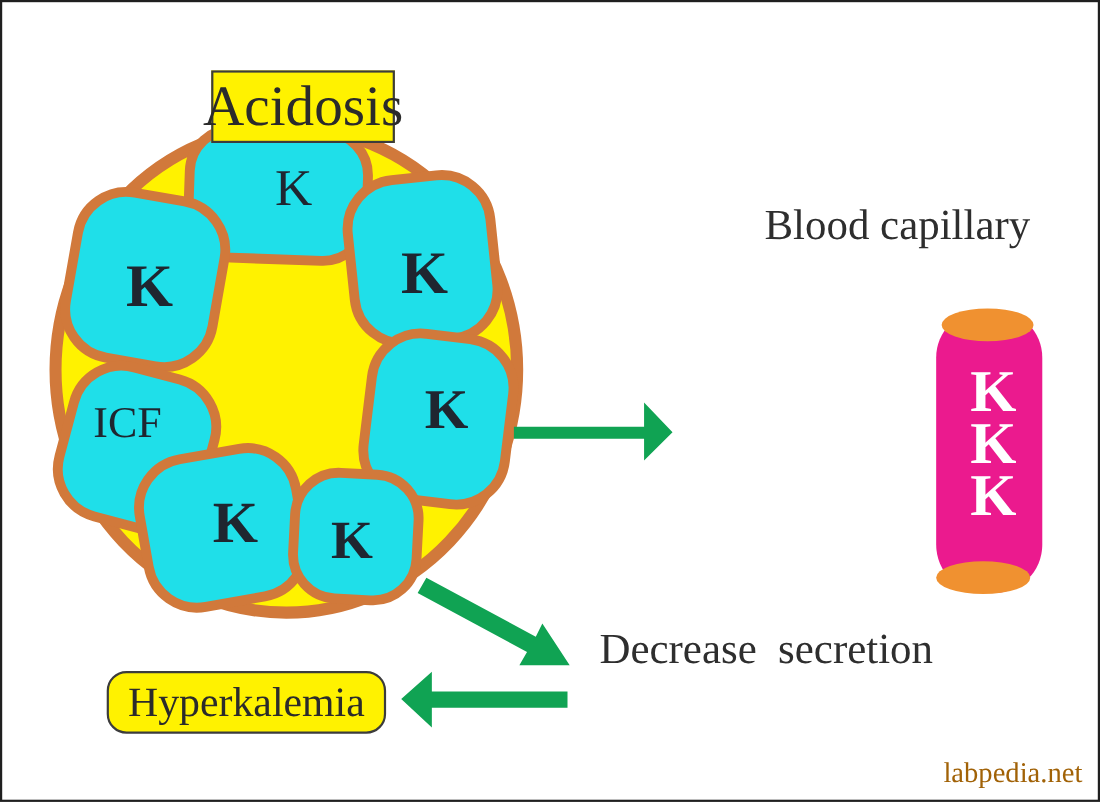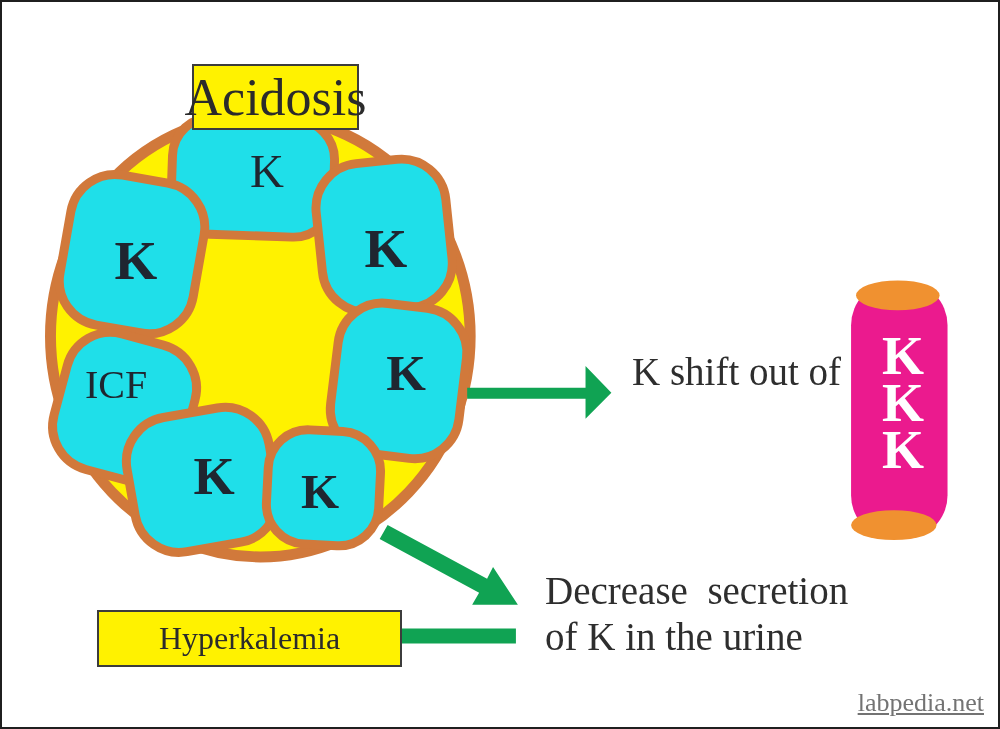--- a/index.html
+++ b/index.html
@@ -27,26 +27,26 @@
     display:flex;align-items:center;justify-content:center;
     color:#2b2b2b;
     box-sizing:border-box;
   }
   .ksym{color:#1f2630;font-weight:bold;}
   .kreg{color:#1f2630;font-weight:normal;}
   .kwhite{color:#ffffff;font-weight:bold;}
   .body-text{font-size:39px;line-height:44px;}
   .pre{white-space:pre;}
   .acidosis{left:190px;top:30px;width:167px;height:66px;font-size:52px;margin-top:32px;}
-  .hyperkalemia{left:95px;top:608px;width:305px;height:57px;font-size:32px;}
+  .hyperkalemia{left:95px;top:608px;width:254px;height:57px;font-size:38px;border-radius:18px;}
   .blood-capillary{left:693px;top:180px;font-size:39px;}
   .ecf{left:772px;top:250px;font-size:39px;}
   .kshift{left:630px;top:348px;}
   .decrease{left:530px;top:566px;font-size:39px;line-height:46px;margin-left:13px;}
-  .watermark{left:850px;top:686px;width:132px;text-align:right;font-size:26px;color:#737373;text-decoration:underline;}
+  .watermark{left:850px;top:686px;width:132px;text-align:right;font-size:26px;color:#a16207;}
 </style>
 </head>
 <body>
 
 <div class="canvas">
 
   <svg class="shapes" viewBox="0 0 1000 729">
 
     <ellipse cx="259" cy="336" rx="211" ry="222" fill="#fff200" stroke="#d1793b" stroke-width="11"></ellipse>
 
@@ -79,28 +79,27 @@
   </div>
 
   <div class="txt centered kreg" style="left:265px;top:169px;font-size:47px;">K</div>
   <div class="txt centered ksym" style="left:134px;top:258px;font-size:55px;">K</div>
   <div class="txt centered ksym" style="left:384px;top:246px;font-size:55px;">K</div>
   <div class="txt centered ksym" style="left:404px;top:371px;font-size:51px;">K</div>
   <div class="txt centered ksym" style="left:212px;top:474px;font-size:53px;">K</div>
   <div class="txt centered ksym" style="left:318px;top:489px;font-size:49px;">K</div>
   <div class="txt centered kreg" style="left:114px;top:382px;font-size:40px;">ICF</div>
 
+  <div class="txt blood-capillary">Blood capillary</div>
 
   <div class="txt centered kwhite" style="left:901px;top:354px;font-size:54px;">K</div>
   <div class="txt centered kwhite" style="left:901px;top:401px;font-size:54px;">K</div>
   <div class="txt centered kwhite" style="left:901px;top:448px;font-size:54px;">K</div>
 
   <div class="txt kshift body-text">
-    <div>K shift out of</div>
   </div>
   <div class="txt decrease">
     <div class="pre">Decrease  secretion</div>
-    <div>of K in the urine</div>
   </div>
 
   <div class="txt watermark">labpedia.net</div>
 
 </div>
 
 </body></html>

